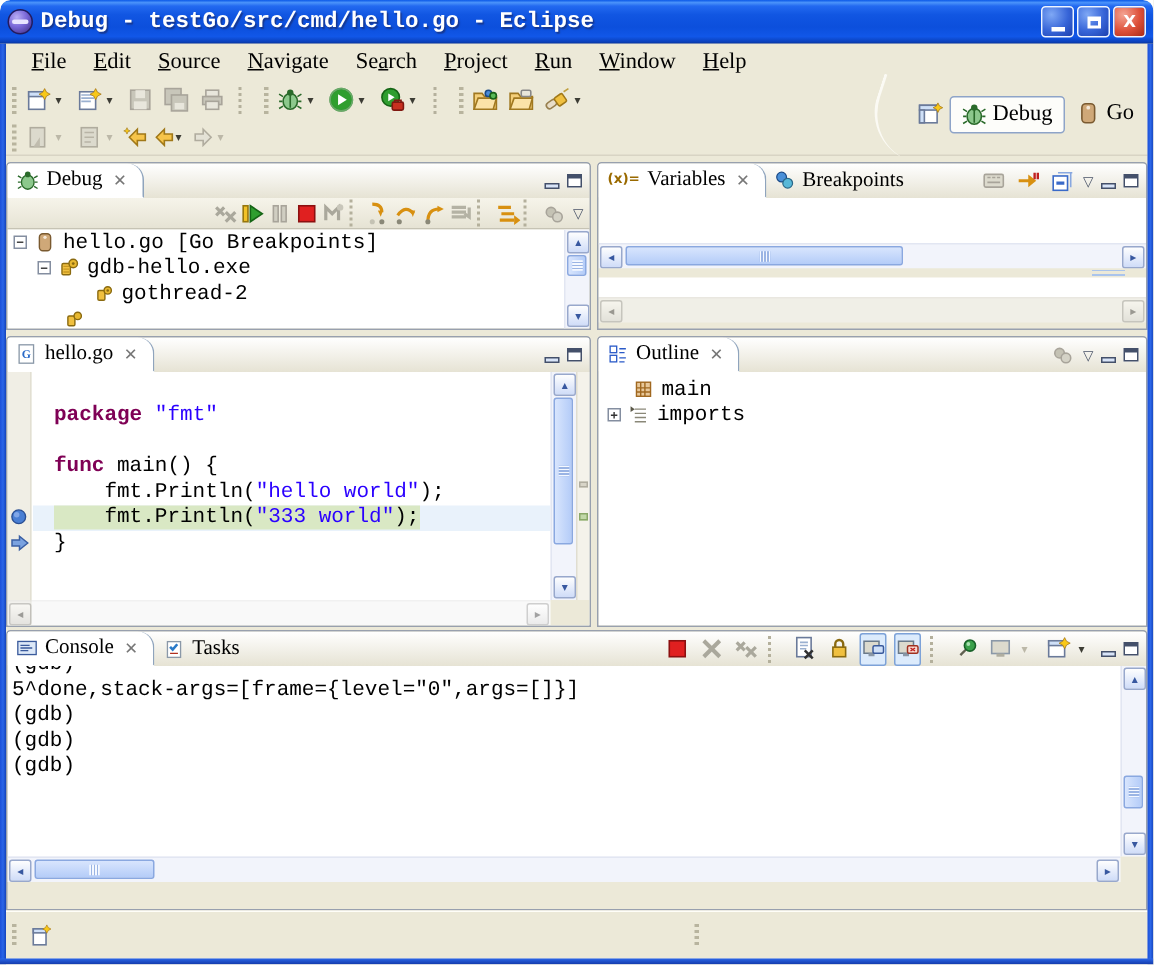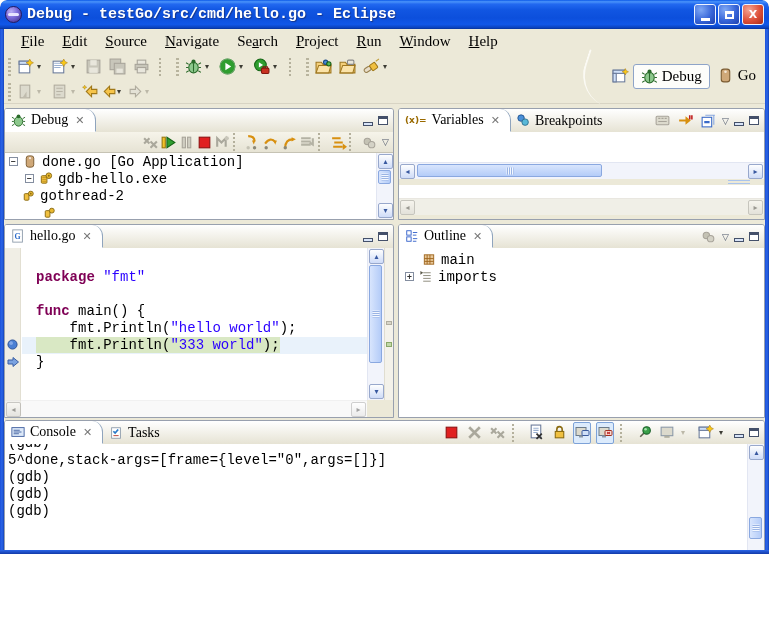--- a/index.html
+++ b/index.html
@@ -1,18 +1,18 @@
 <!DOCTYPE html>
 <html><head>
 <meta charset="utf-8">
 <style>
   * { margin:0; padding:0; box-sizing:border-box; }
   html,body { width:769px; height:643px; font-family:"Liberation Serif", serif; }
   #window {
-    position:relative; width:769px; height:554px; background:#e5e5e5;
+    position:relative; width:769px; height:643px; background:#e5e5e5;
     border-radius:7px 7px 0 0; overflow:hidden;
   }
   
   .frame-side { position:absolute; top:29px; bottom:0; width:4px; z-index:50;
     background:linear-gradient(90deg,#1c50d8,#2b66e8,#1443bb); }
   #frame-left { left:0; } #frame-right { right:0; }
   #frame-bottom { position:absolute; left:0; right:0; bottom:0; height:4px; z-index:50;
     background:linear-gradient(#2b66e8,#1239a8); }
   
   #titlebar {
@@ -400,33 +400,33 @@
         <span class="vmenu" style="margin-left:4px;">▽</span>
       </div>
       <div class="vcontent" style="height:66px;">
         <div style="position:absolute;left:0;top:0;right:17px;bottom:0;overflow:hidden;">
           <div class="trow" style="padding-left:4px;">
             <span class="expander">−</span>
             <svg class="ticon" viewBox="0 0 16 16">
                 <rect x="4" y="2" width="8" height="12" rx="2.5" fill="#cfa878" stroke="#7a5a30"></rect>
                 <circle cx="8" cy="4.5" r="1.2" fill="#f4e8d8"></circle>
               </svg>
-            <span>done.go [Go Application]</span>
+            <span>hello.go [Go Breakpoints]</span>
           </div>
           <div class="trow" style="padding-left:20px;">
             <span class="expander">−</span>
             <svg class="ticon" viewBox="0 0 16 16">
                 <rect x="3" y="5" width="6" height="8" rx="1" fill="#f0c040" stroke="#8a6a10"></rect>
                 <path d="M4 7h4M4 9h4M4 11h4" stroke="#c89820"></path>
                 <circle cx="11" cy="5" r="3" fill="#e8b830" stroke="#8a6a10"></circle>
                 <circle cx="11" cy="5" r="1" fill="#8a6a10"></circle>
               </svg>
             <span>gdb-hello.exe</span>
           </div>
-          <div class="trow" style="padding-left:15px;">
+          <div class="trow" style="padding-left:56px;">
             <svg class="ticon" viewBox="0 0 16 16">
                 <rect x="4" y="6" width="5" height="7" rx="1" fill="#f0c040" stroke="#8a6a10"></rect>
                 <circle cx="11" cy="6" r="2.6" fill="#e8b830" stroke="#8a6a10"></circle>
                 <circle cx="11" cy="6" r=".9" fill="#8a6a10"></circle>
               </svg>
             <span>gothread-2</span>
           </div>
           <div class="trow" style="padding-left:36px;">
             <svg class="ticon" viewBox="0 0 16 16">
                 <rect x="4" y="6" width="5" height="7" rx="1" fill="#f0c040" stroke="#8a6a10"></rect>

